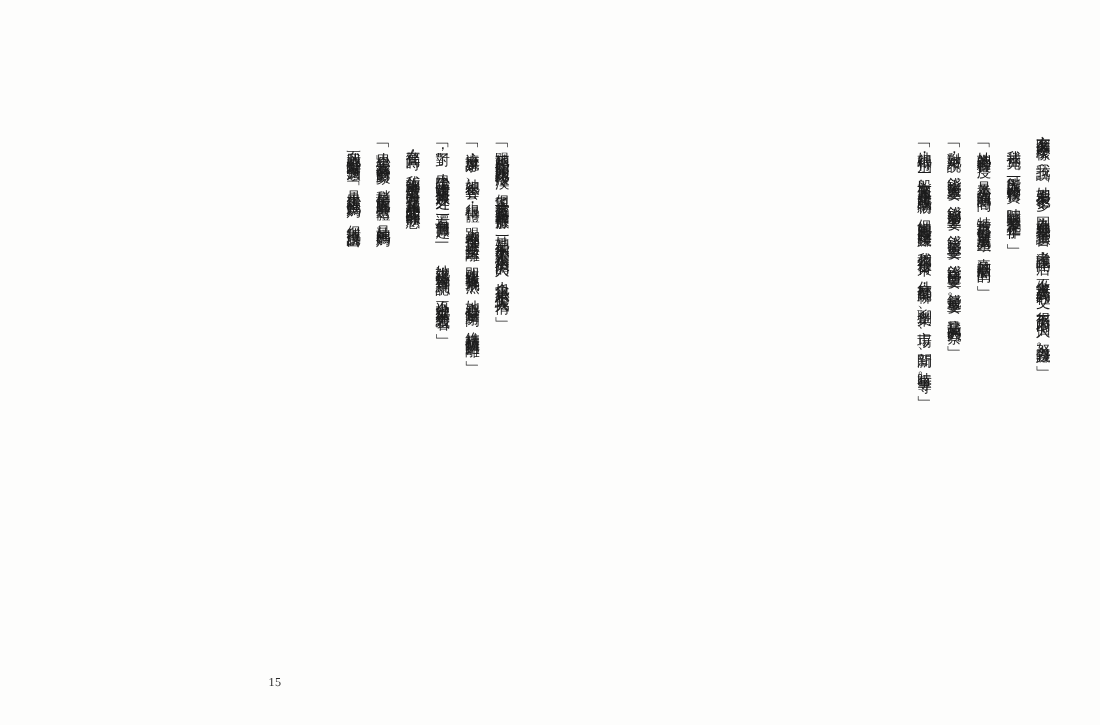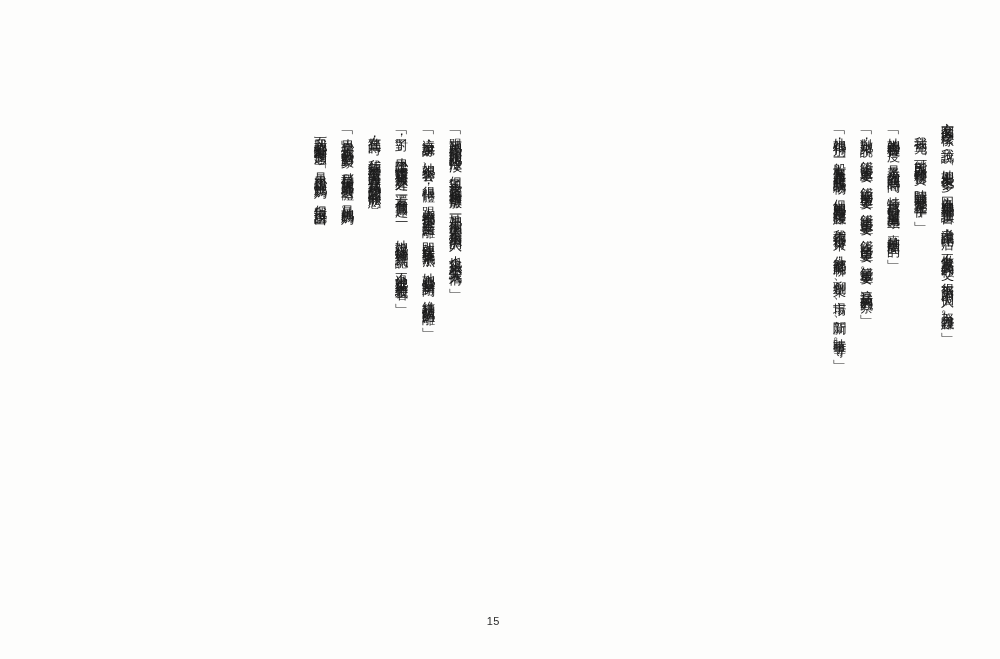--- a/index.html
+++ b/index.html
@@ -62,22 +62,22 @@
     color: #1c1c1c;
     -webkit-font-smoothing: antialiased;
   }
   .vcol.indent {
     padding-top: 14px;
   }
   .page-number {
     position: absolute;
     bottom: 32px;
     width: 100%;
-    text-align: right;
-    font-family: Liberation Sans, sans-serif;
+    text-align: center;
+    font-family: Liberation Serif, serif;
     font-size: 11px;
     color: #2a2a2a;
     letter-spacing: 0.5px;
   }
   .spine {
     position: absolute;
     left: 500px;
     top: 0;
     width: 1px;
     height: 659px;

